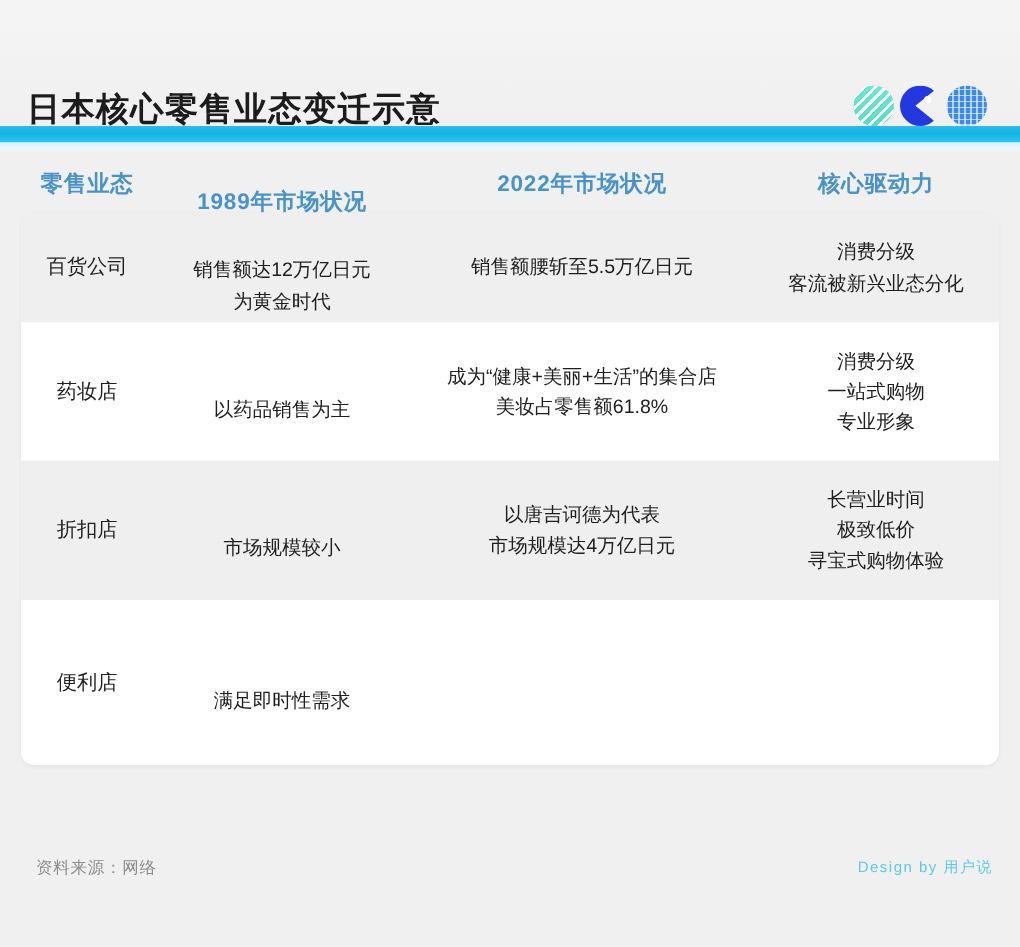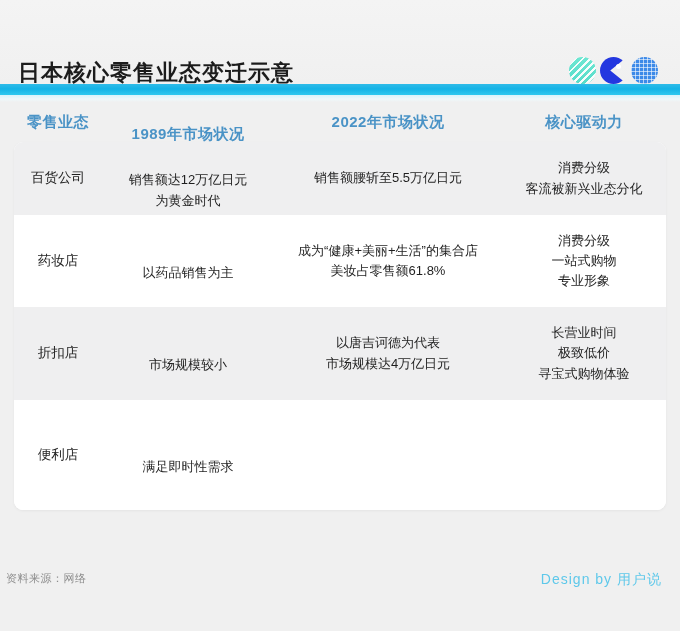--- a/index.html
+++ b/index.html
@@ -150,31 +150,31 @@
 
   
   .footer {
     position: absolute;
     left: 0; right: 0;
     bottom: 0;
     height: 88px;
     display: flex;
     align-items: flex-start;
     justify-content: space-between;
-    padding: 28px 18px 0 6px;
+    padding: 28px 18px 0 24px;
     box-sizing: border-box;
     background: #f0f0f0;
   }
   .source {
     font-size: 11px;
     color: #8d8d8d;
     letter-spacing: 0.5px;
   }
   .design-by {
-    font-size: 14px;
+    font-size: 10px;
     color: #5ec8ea;
     letter-spacing: 1px;
   }
 </style>
 </head>
 <body>
 
 <div class="header">
   <div class="title">日本核心零售业态变迁示意</div>
   <div class="logo">

